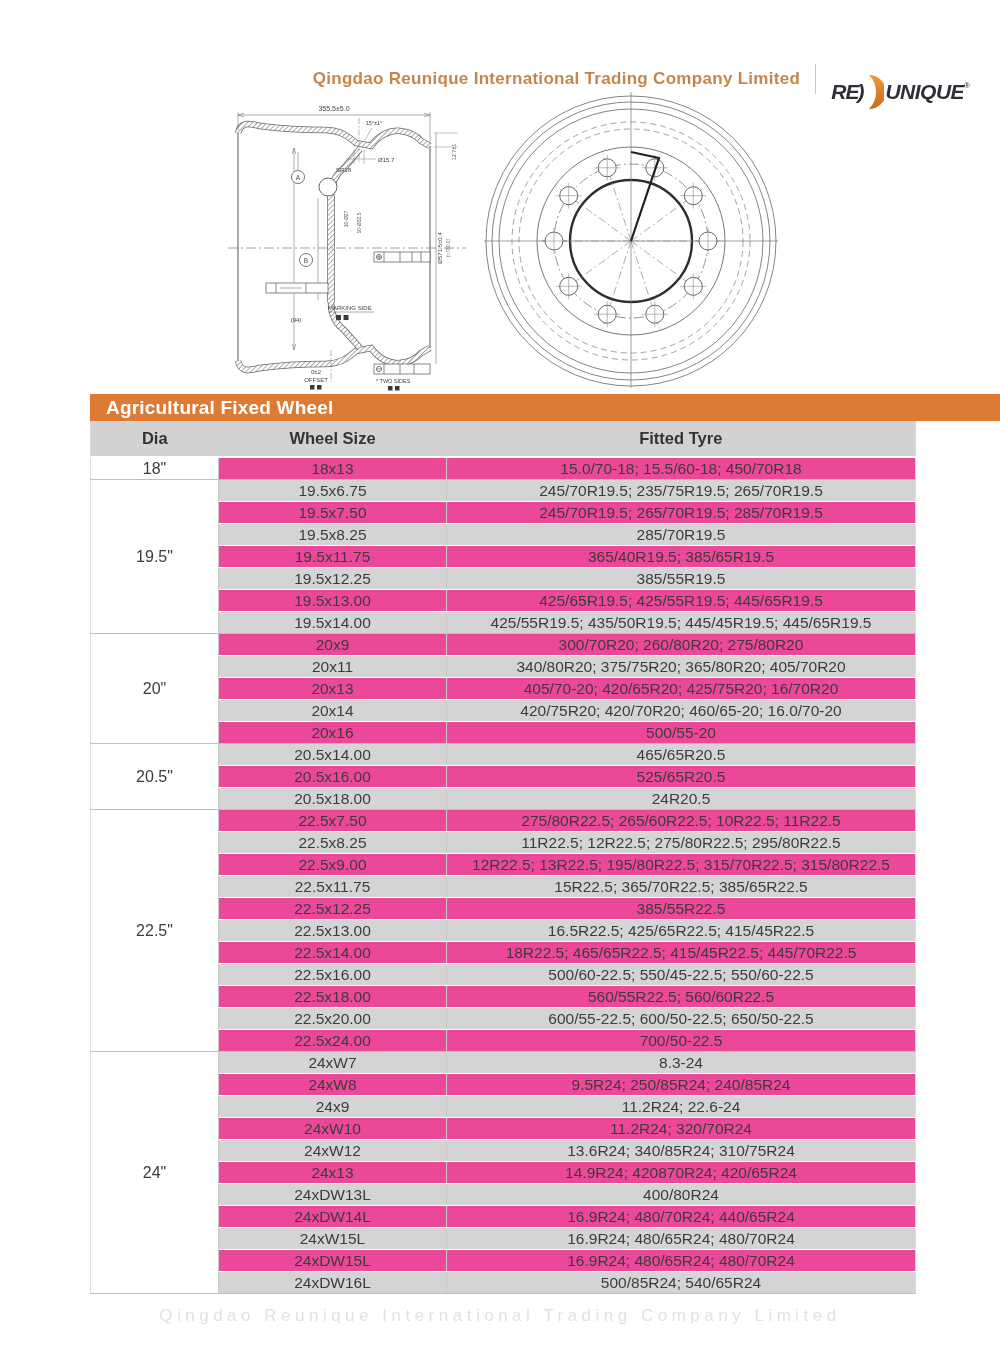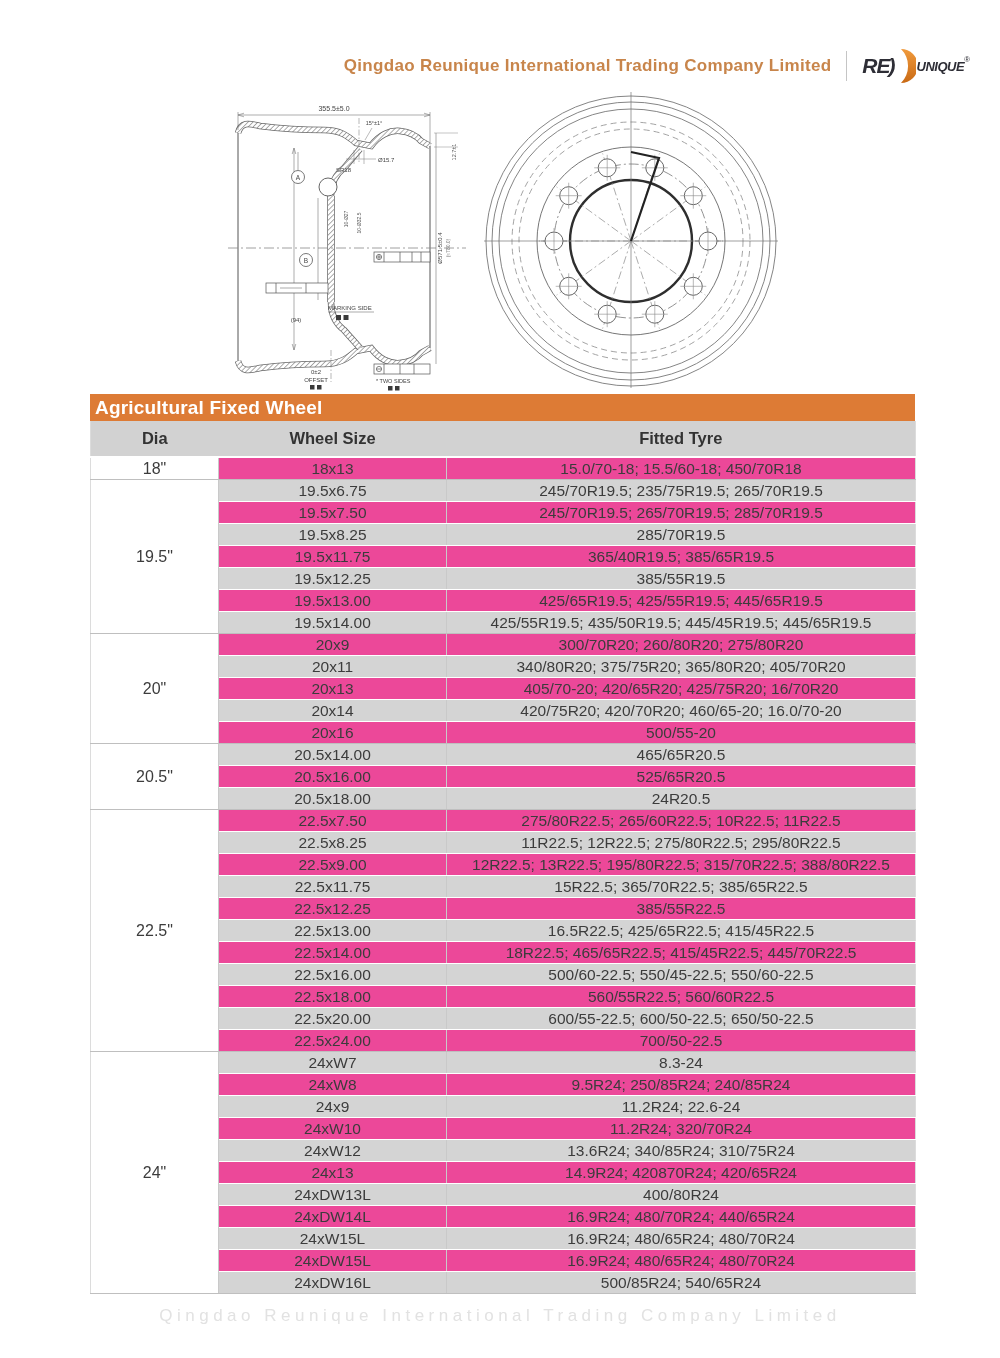--- a/index.html
+++ b/index.html
@@ -23,37 +23,37 @@
   
   .top-header{
     position:absolute;top:48px;right:30px;
     display:flex;align-items:center;gap:15px;
   }
   .company-name{
     color:var(--company-orange,#C8854B);
     font-size:17px;font-weight:600;letter-spacing:.3px;white-space:nowrap;
   }
   .header-divider{width:1px;height:30px;background:#C5C5C5;}
-  .logo{display:flex;align-items:center;font-style:italic;color:var(--logo-dark,#2E2E36);}
+  .logo{display:flex;align-items:center;font-style:italic;color:var(--logo-dark,#2E2E36);margin-top:26px;}
   .logo .re{font-size:21px;font-weight:800;letter-spacing:-1px;}
   .logo .paren{font-size:21px;font-weight:800;margin-left:-1px;}
   .logo .crescent{margin:0 1px 0 0;display:block;}
-  .logo .unique{font-size:13px;font-weight:800;letter-spacing:-.5px;}
+  .logo .unique{font-size:21px;font-weight:800;letter-spacing:-.5px;}
   .logo .reg{font-size:8px;font-weight:400;vertical-align:top;position:relative;top:-7px;}
   
   .drawing{position:absolute;}
   .drawing svg{display:block;}
   #section-drawing{left:228px;top:92px;}
   #front-drawing{left:476px;top:90px;}
   
   .banner{
-    position:absolute;left:90px;top:394px;width:825px;height:27px;
+    position:absolute;left:90px;top:394px;width:910px;height:27px;
     background:var(--banner-orange,#DD7B35);
     color:#fff;font-size:19px;font-weight:bold;line-height:27px;
-    padding-left:5px;box-sizing:border-box;letter-spacing:.2px;
+    padding-left:16px;box-sizing:border-box;letter-spacing:.2px;
   }
   table.wheel-table{
     position:absolute;left:90px;top:421px;width:825px;
     border-collapse:collapse;table-layout:fixed;
     border-left:1px solid #DCDCDC;border-right:1px solid #DCDCDC;
     border-bottom:1px solid #CFCFCF;
   }
   .wheel-table col.c-dia{width:128px;}
   .wheel-table col.c-size{width:228px;}
   .wheel-table col.c-tyre{width:469px;}
@@ -386,21 +386,21 @@
           <td rowspan="11" class="dia">22.5"</td>
           <td class="size">22.5x7.50</td>
           <td class="tyre">275/80R22.5; 265/60R22.5; 10R22.5; 11R22.5</td>
         </tr>
         <tr class="gray">
           <td class="size">22.5x8.25</td>
           <td class="tyre">11R22.5; 12R22.5; 275/80R22.5; 295/80R22.5</td>
         </tr>
         <tr class="white">
           <td class="size">22.5x9.00</td>
-          <td class="tyre">12R22.5; 13R22.5; 195/80R22.5; 315/70R22.5; 388/80R22.5</td>
+          <td class="tyre">12R22.5; 13R22.5; 195/80R22.5; 315/70R22.5; 315/80R22.5</td>
         </tr>
         <tr class="gray">
           <td class="size">22.5x11.75</td>
           <td class="tyre">15R22.5; 365/70R22.5; 385/65R22.5</td>
         </tr>
         <tr class="white">
           <td class="size">22.5x12.25</td>
           <td class="tyre">385/55R22.5</td>
         </tr>
         <tr class="gray">

